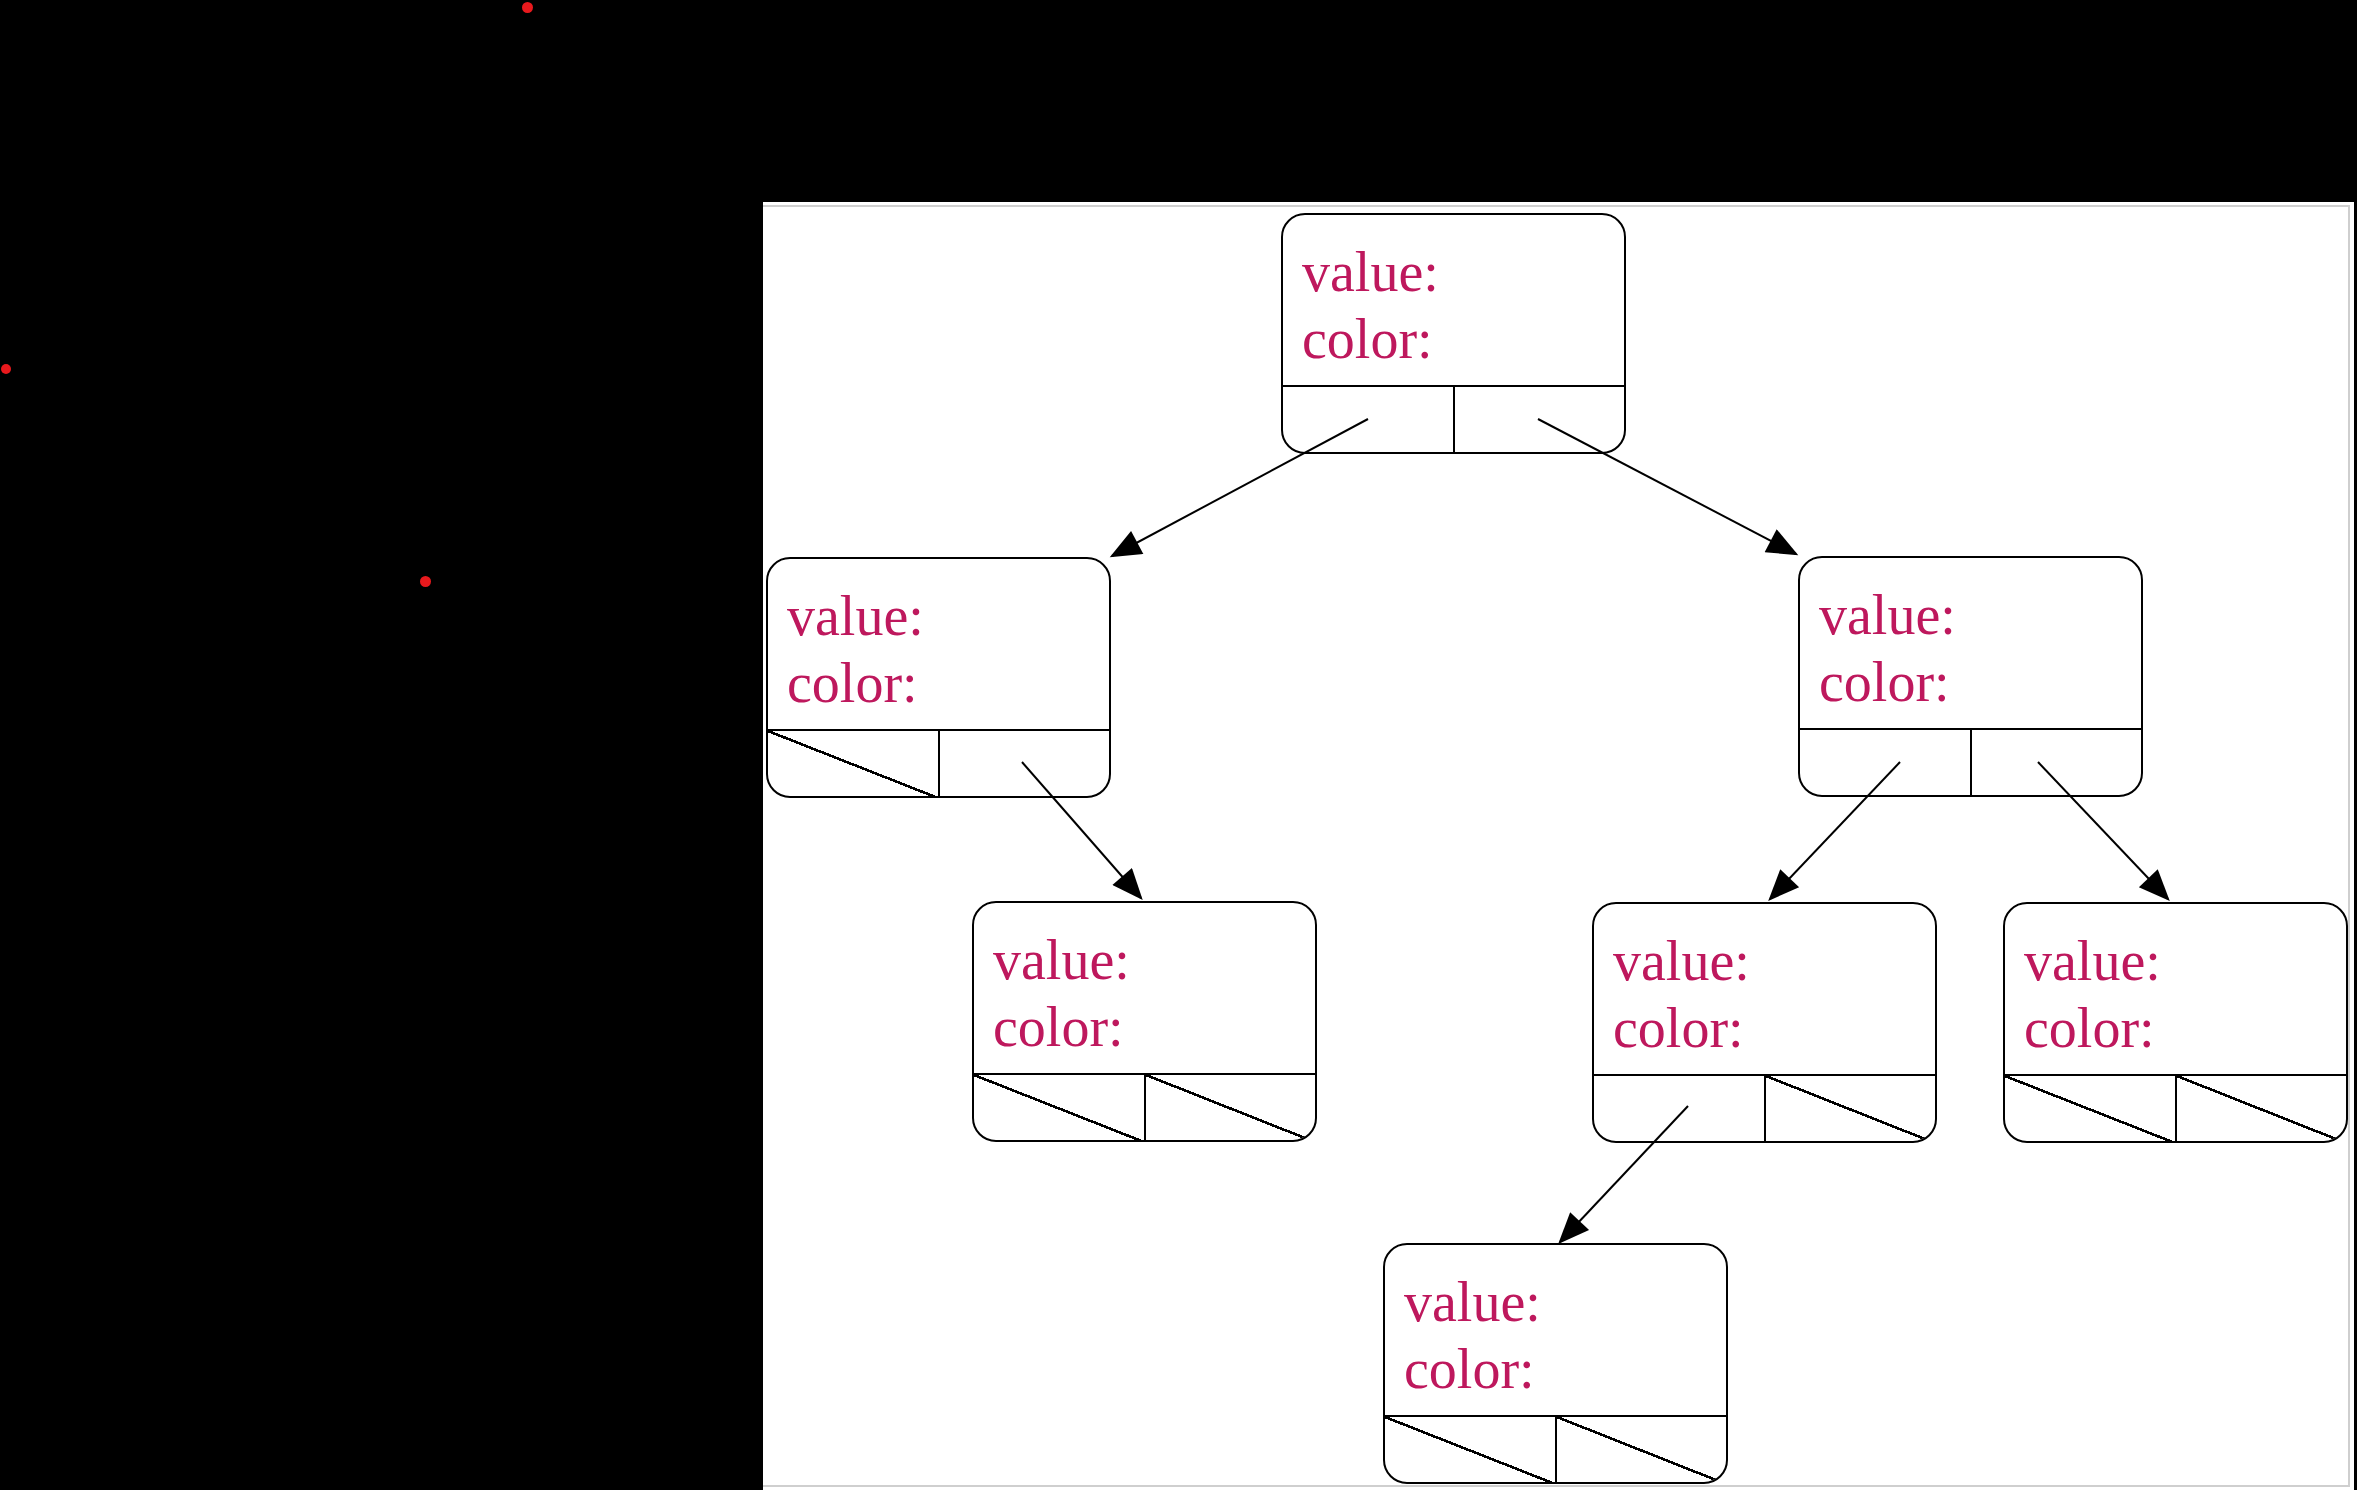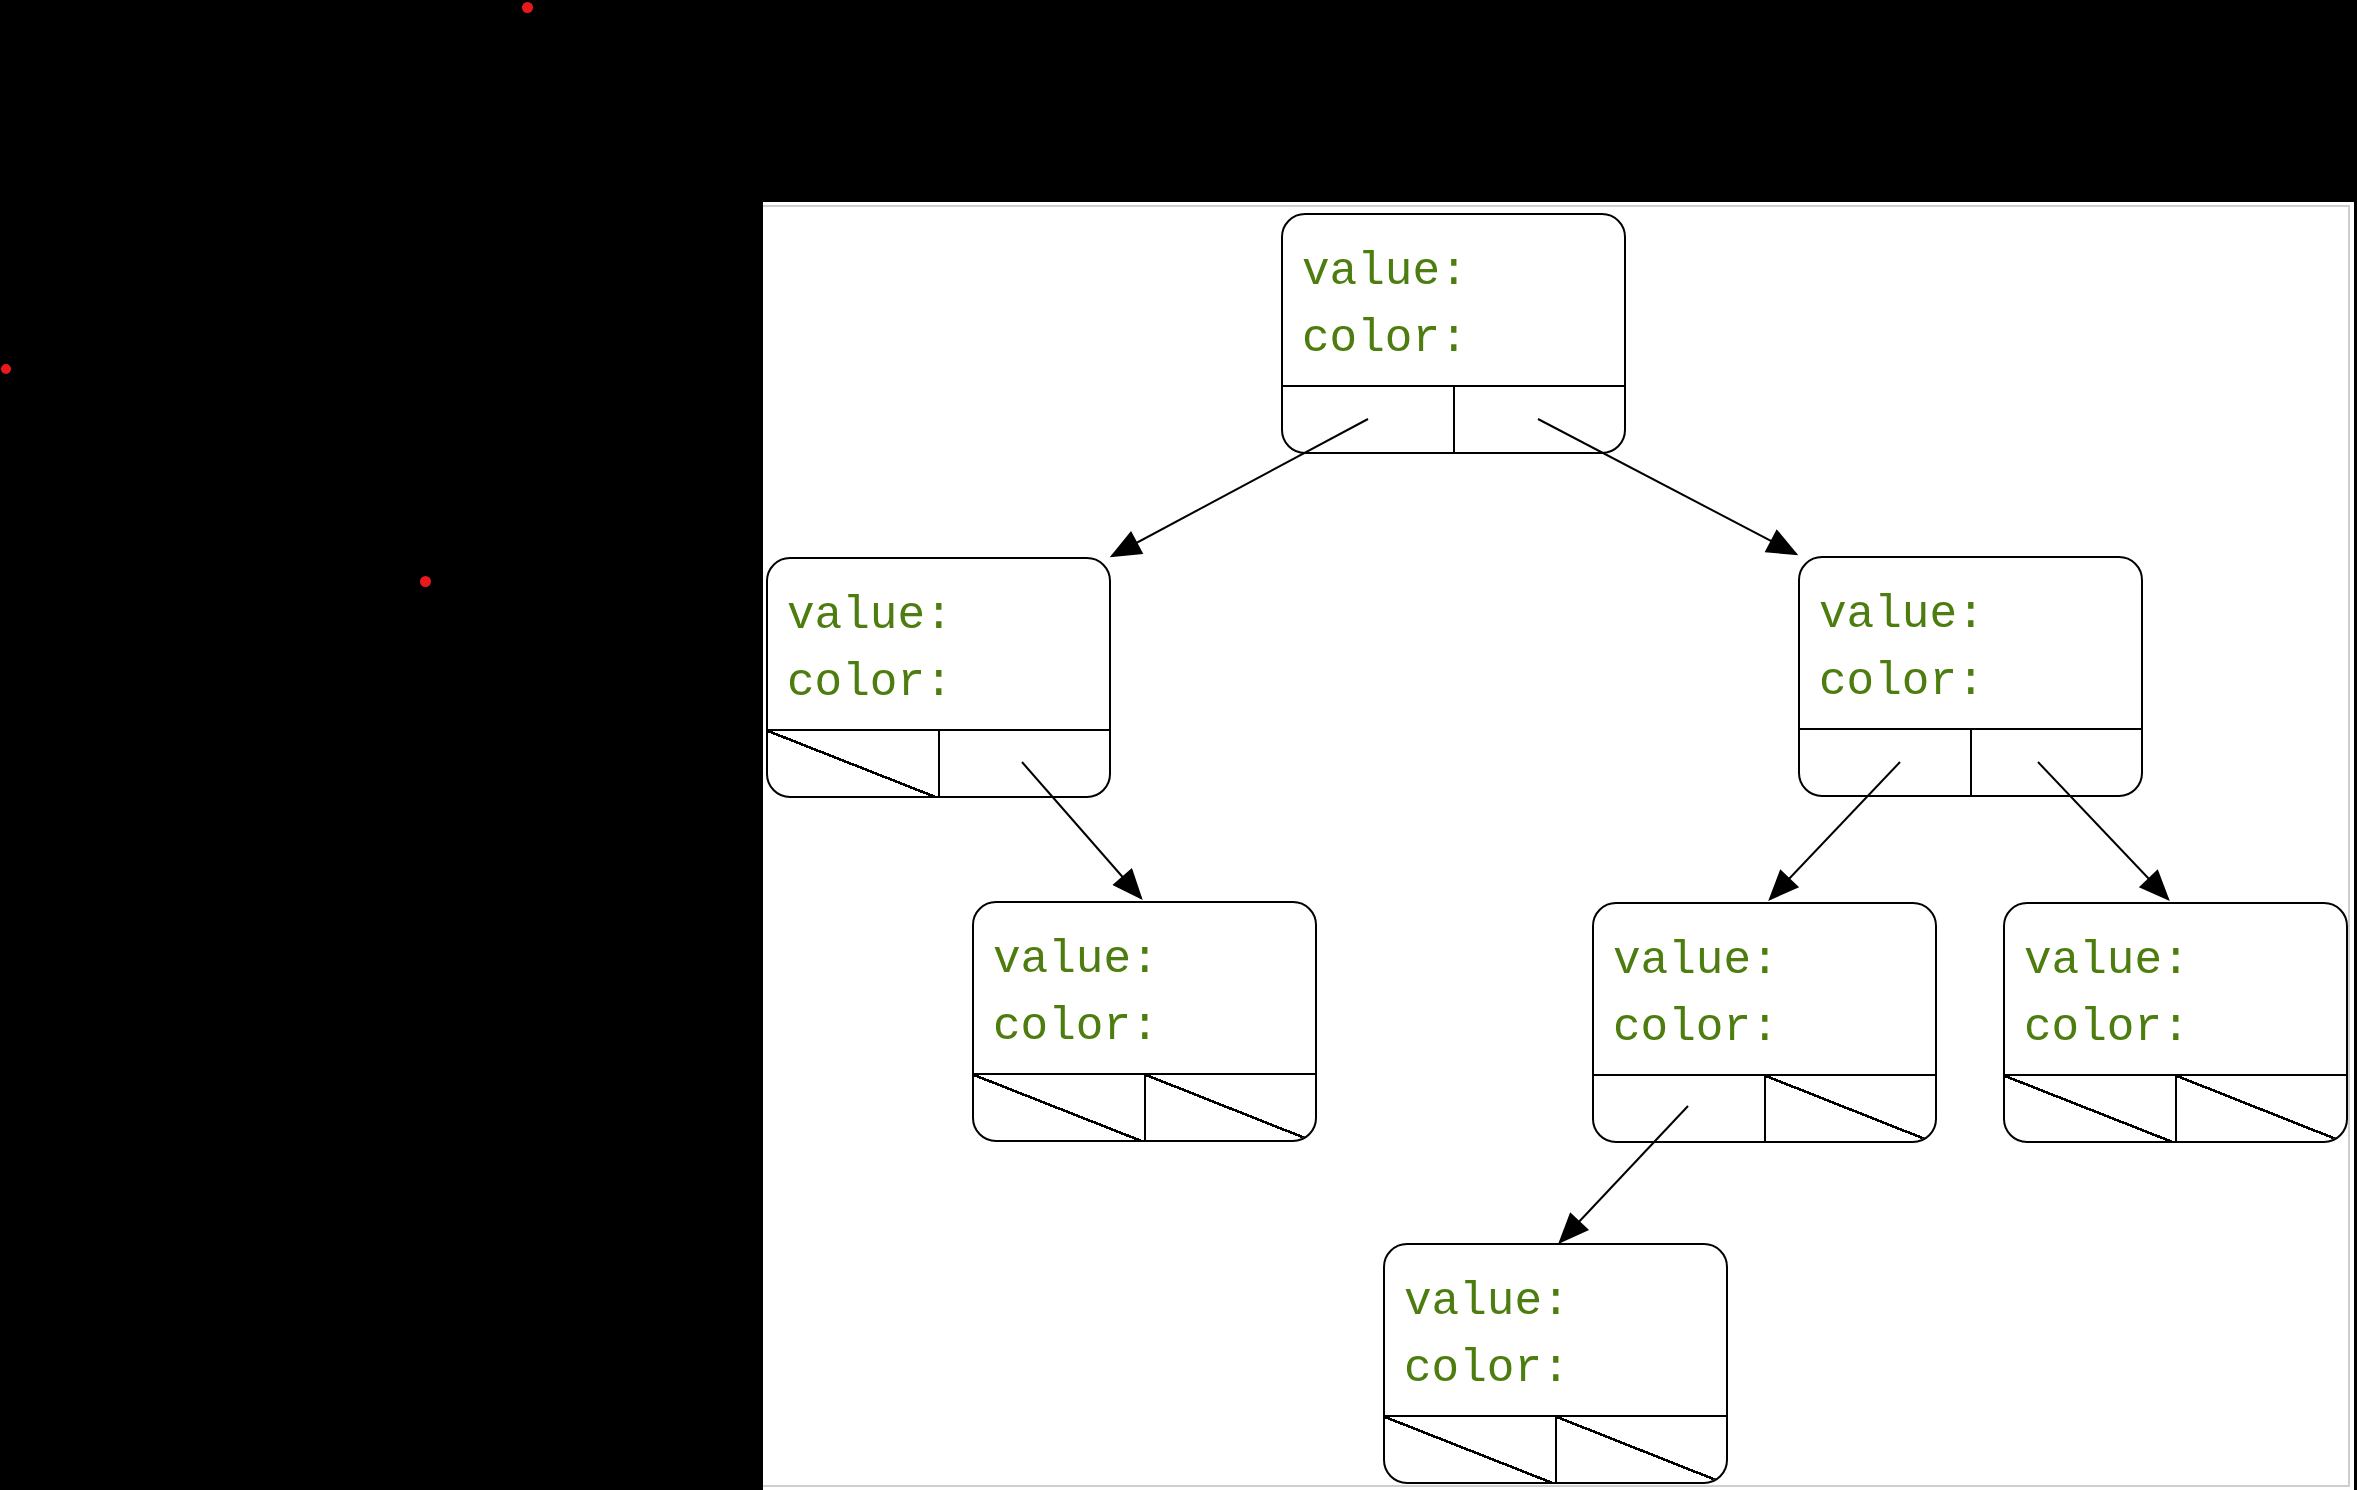--- a/index.html
+++ b/index.html
@@ -55,25 +55,24 @@
     background: transparent;
     overflow: hidden;
     z-index: 10;
   }
   .node-body {
     height: 170px;
     box-sizing: border-box;
     padding: 24px 8px 0 19px;
   }
   .field {
-    font-size: 46px;
+    font-size: 56px;
     line-height: 67px;
-    color: #4d7c0f;
+    color: #be185d;
     white-space: nowrap;
-    font-family: Liberation Mono, monospace;
   }
   .cells {
     display: flex;
     height: 67px;
     border-top: 2px solid #000;
   }
   .cell {
     flex: 1 1 0;
     position: relative;
   }

